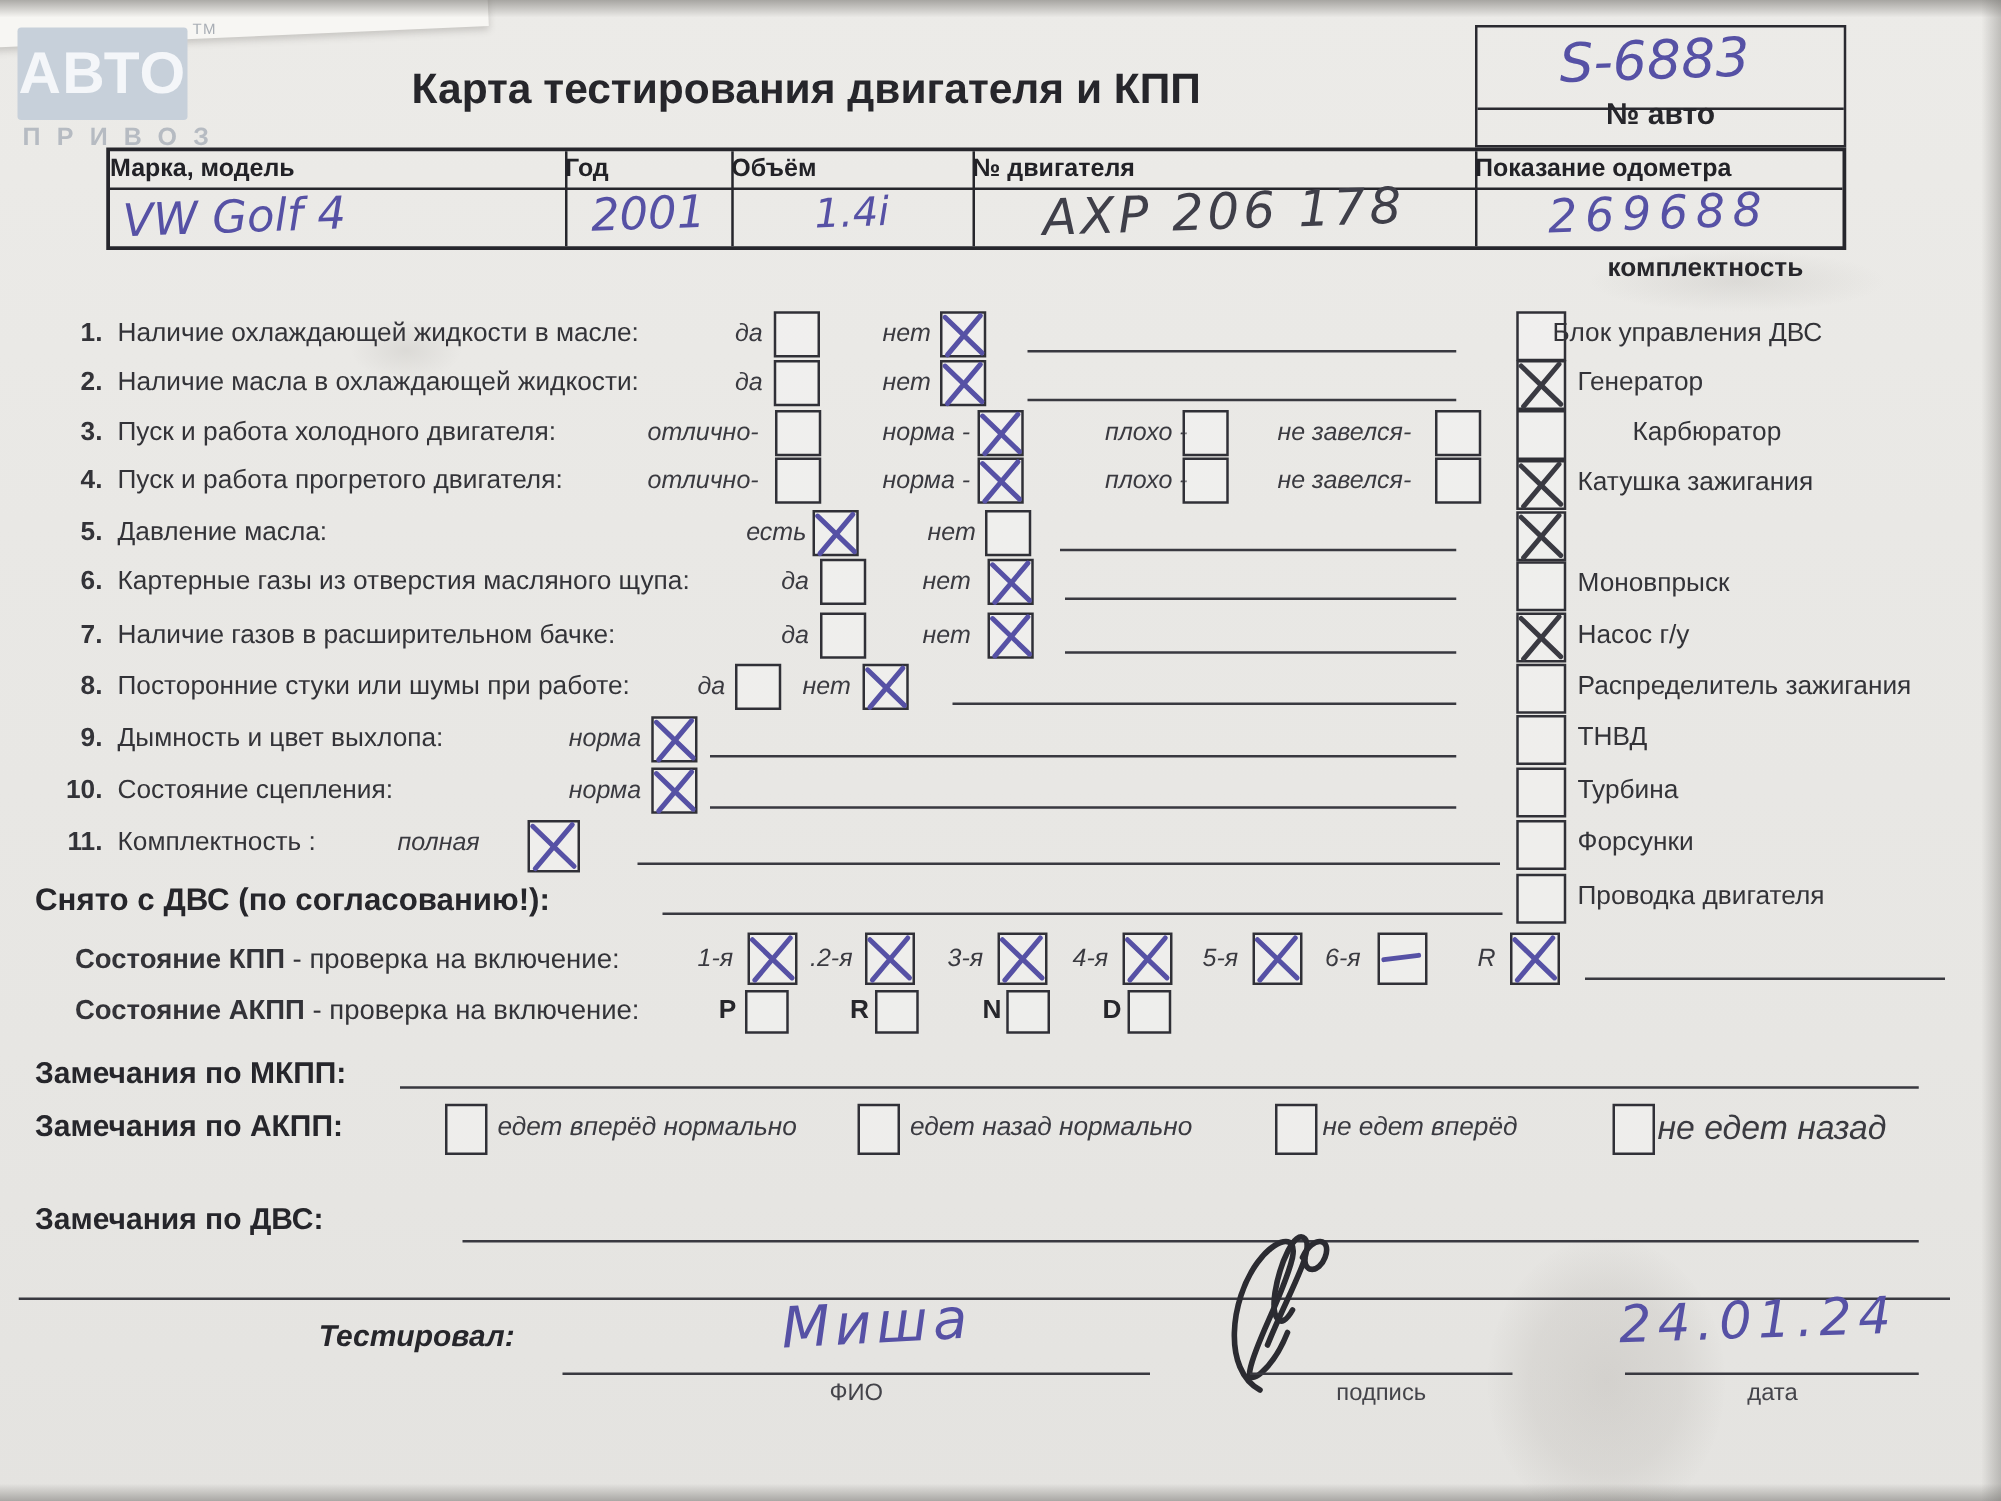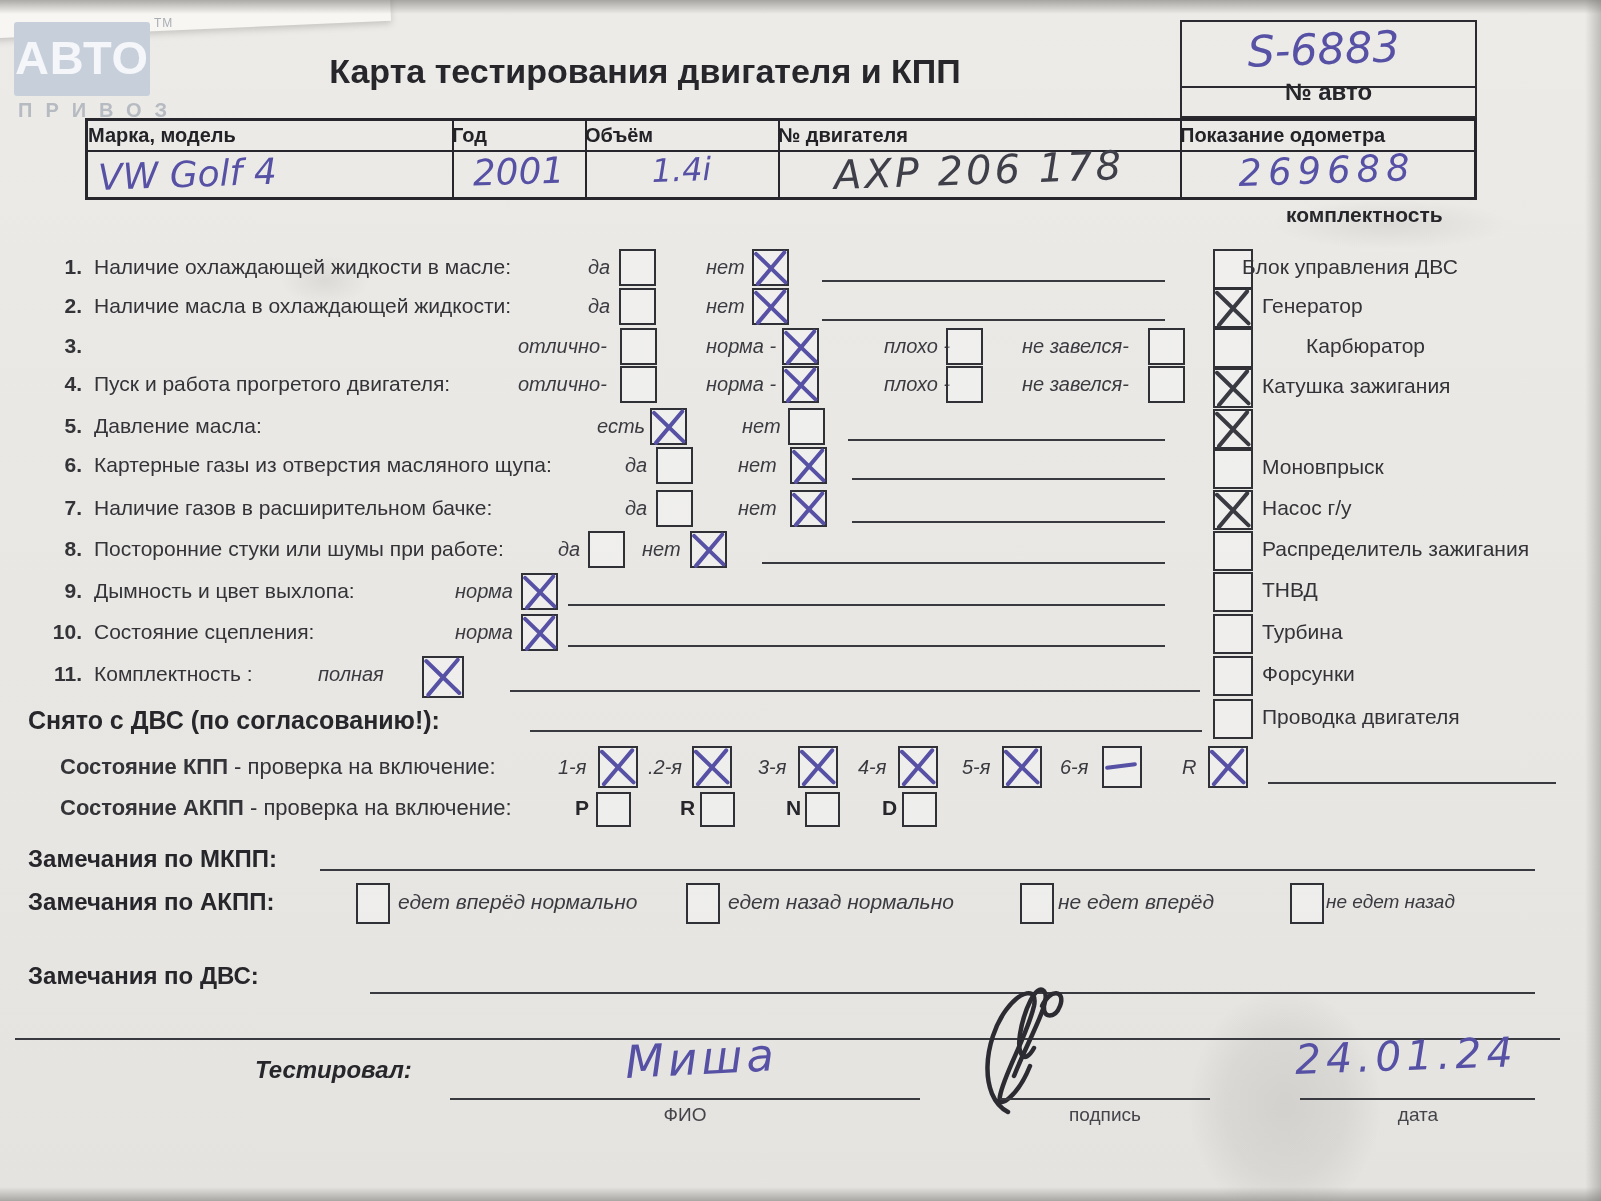--- a/index.html
+++ b/index.html
@@ -181,20 +181,21 @@
       <span class="opt abs" style="left:588px;">да</span>
       <span class="cb" style="left:619px;"></span>
       <span class="opt abs" style="left:706px;">нет</span>
       <span class="cb on" style="left:752px;">
           <i class="xmark pen-purple"></i>
         </span>
       <span class="line" style="left:822px;width:343px;top:33px;"></span>
     </div>
     <div class="row" style="top:326px;">
       <span class="lbl num abs" style="left:48px;width:34px;">3.</span>
+      <span class="lbl abs" style="left:94px;">Пуск и работа холодного двигателя:</span>
       <span class="opt abs" style="left:518px;">отлично-</span>
       <span class="cb" style="left:620px;"></span>
       <span class="opt abs" style="left:706px;">норма -</span>
       <span class="cb on" style="left:782px;">
           <i class="xmark pen-purple"></i>
         </span>
       <span class="opt abs" style="left:884px;">плохо -</span>
       <span class="cb" style="left:946px;"></span>
       <span class="opt abs" style="left:1022px;">не завелся-</span>
       <span class="cb" style="left:1148px;"></span>
@@ -343,21 +344,21 @@
 
   <div class="row" style="top:880px;height:44px;">
     <span class="lbl bold abs" style="left:28px;font-size:24px;line-height:44px;">Замечания по АКПП:</span>
     <span class="cb" style="left:356px;top:3px;width:30px;height:37px;"></span>
     <span class="opt abs" style="left:398px;font-size:21px;line-height:44px;">едет вперёд нормально</span>
     <span class="cb" style="left:686px;top:3px;width:30px;height:37px;"></span>
     <span class="opt abs" style="left:728px;font-size:21px;line-height:44px;">едет назад нормально</span>
     <span class="cb" style="left:1020px;top:3px;width:30px;height:37px;"></span>
     <span class="opt abs" style="left:1058px;font-size:21px;line-height:44px;">не едет вперёд</span>
     <span class="cb" style="left:1290px;top:3px;width:30px;height:37px;"></span>
-    <span class="opt abs" style="left:1326px;font-size:19px;line-height:44px;">не едет назад</span>
+    <span class="opt abs" style="left:1326px;font-size:27px;line-height:44px;">не едет назад</span>
   </div>
 
   <div class="row" style="top:955px;height:42px;">
     <span class="lbl bold abs" style="left:28px;font-size:24px;line-height:42px;">Замечания по ДВС:</span>
     <span class="line" style="left:370px;width:1165px;top:37px;"></span>
   </div>
 
   <span class="line" style="left:15px;width:1545px;top:1038px;"></span>
 
   <div>

